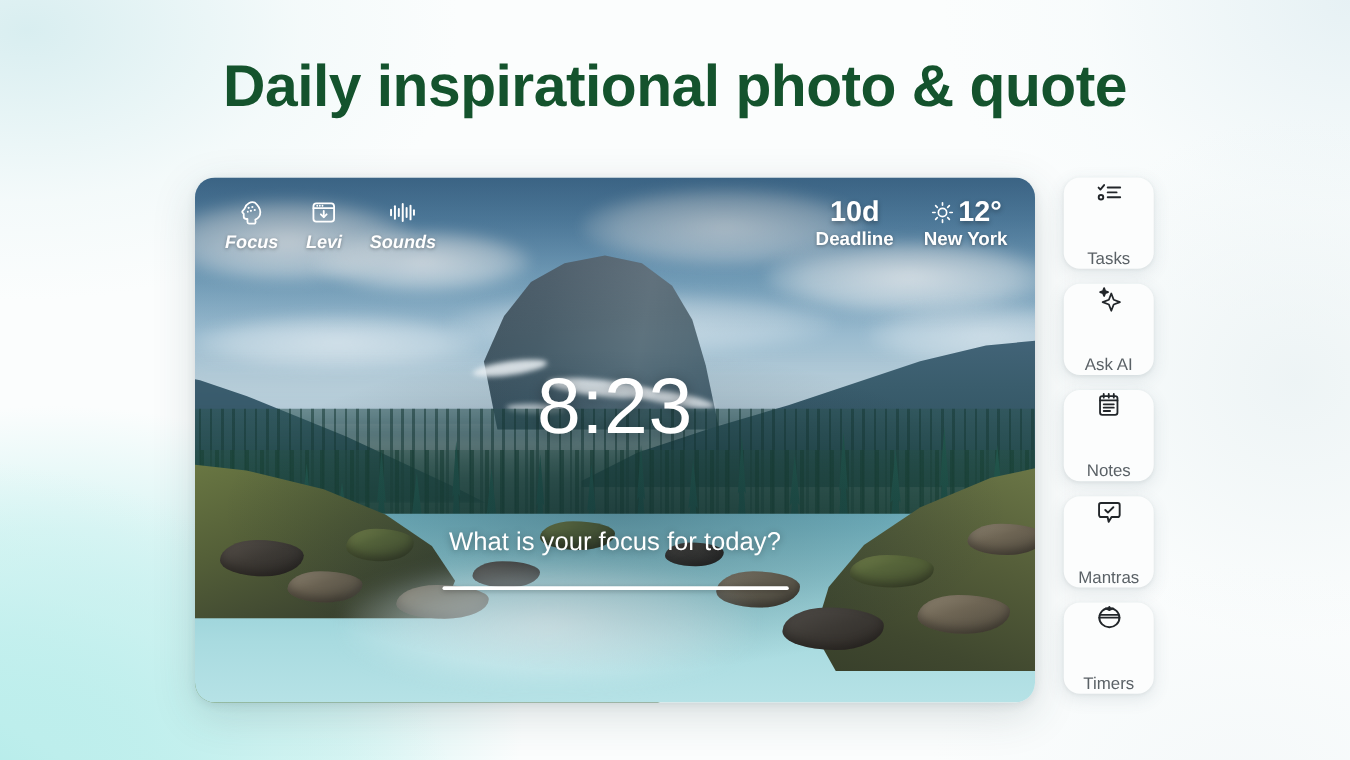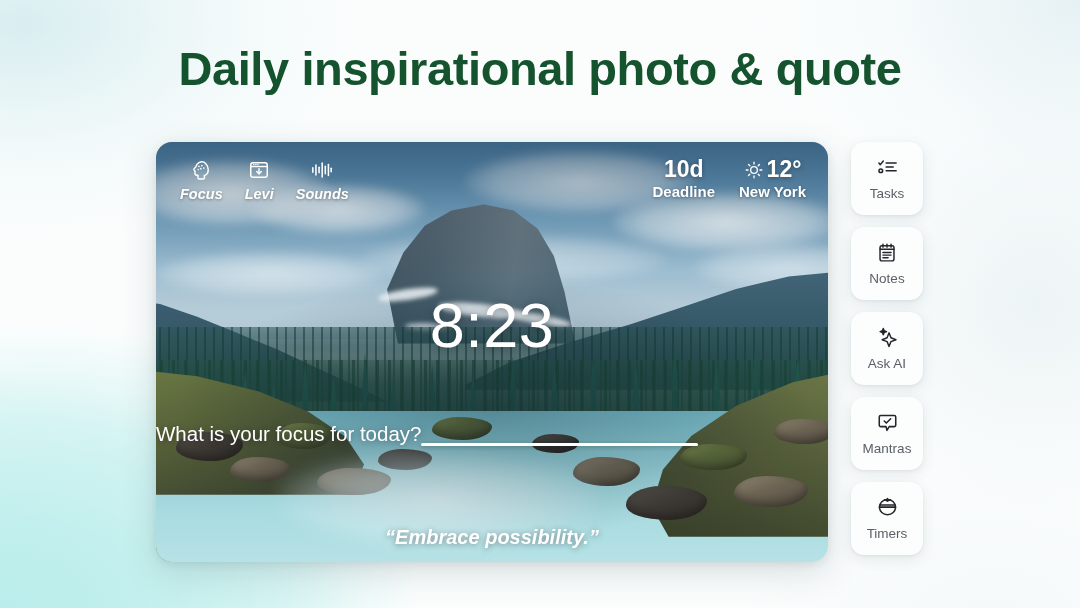--- a/index.html
+++ b/index.html
@@ -254,21 +254,21 @@
     font-size: 63px; font-weight: 400; line-height: 70px; letter-spacing: 0.5px;
     text-shadow: 0 2px 10px rgba(0,0,0,0.30);
   }
   #greeting {
     font-size: 23px; font-weight: 400; line-height: 30px; margin-top: 4px;
     text-shadow: 0 1px 6px rgba(0,0,0,0.35);
   }
 
   #focus-block {
     position: absolute; left: 0; top: 278px; width: 100%;
-    display: flex; flex-direction: row; align-items: center;
+    display: flex; flex-direction: column; align-items: center;
   }
   #focus-prompt {
     font-size: 20.5px; font-weight: 400; line-height: 27px;
     text-shadow: 0 1px 6px rgba(0,0,0,0.35);
   }
   #focus-input-line {
     margin-top: 22px; width: 277px; height: 2.5px;
     background: #fff; border-radius: 2px;
     box-shadow: 0 1px 4px rgba(0,0,0,0.25);
     cursor: text;
@@ -284,21 +284,21 @@
   
   #sidebar {
     position: absolute; left: 851px; top: 142px;
     width: 72px;
     display: flex; flex-direction: column; gap: 12px;
   }
   .side-card {
     width: 72px; height: 73px;
     background: #fcfdfd;
     border-radius: 13px;
-    display: flex; flex-direction: column; align-items: center; justify-content: center;
+    display: flex; flex-direction: column; align-items: center; justify-content: space-between;
     gap: 5px;
     box-shadow: 0 4px 14px rgba(60,85,95,0.12), 0 1px 3px rgba(60,85,95,0.08);
     cursor: pointer;
   }
   .side-card .si { height: 24px; display: flex; align-items: center; justify-content: center; }
   .side-card .sl2 {
     font-size: 13.5px; font-weight: 400; color: #5a6166; line-height: 17px;
   }
 
   svg { display: block; }
@@ -461,21 +461,20 @@
 
       <div id="clock-block">
         <div id="clock">8:23</div>
       </div>
 
       <div id="focus-block">
         <div id="focus-prompt">What is your focus for today?</div>
         <div id="focus-input-line"></div>
       </div>
 
-      <div id="quote">“Embrace possibility.”</div>
 
     </div>
   </div>
 
   <div id="sidebar">
 
     <div class="side-card">
       <span class="si">
         <svg width="23" height="23" viewBox="0 0 24 24" fill="none" stroke="#22262a" stroke-width="1.6" stroke-linecap="round" stroke-linejoin="round">
           <path d="M3 7.4 4.5 9 7.6 5.3"></path>
@@ -483,38 +482,38 @@
           <circle cx="5" cy="15.4" r="1.9"></circle>
           <path d="M10.6 15.4H21"></path>
           <path d="M10.6 11.4H18"></path>
         </svg>
       </span>
       <span class="sl2">Tasks</span>
     </div>
 
     <div class="side-card">
       <span class="si">
+        <svg width="23" height="23" viewBox="0 0 24 24" fill="none" stroke="#22262a" stroke-width="1.5" stroke-linejoin="round">
+          <path d="M13.6 7.1 15.6 12.3 20.8 14.3 15.6 16.3 13.6 21.5 11.6 16.3 6.4 14.3 11.6 12.3Z"></path>
+          <path d="M7.6 2.6 8.5 5.0 10.9 5.9 8.5 6.8 7.6 9.2 6.7 6.8 4.3 5.9 6.7 5.0Z" fill="#22262a"></path>
+        </svg>
+      </span>
+      <span class="sl2">Ask AI</span>
+    </div>
+
+    <div class="side-card">
+      <span class="si">
         <svg width="22" height="22" viewBox="0 0 24 24" fill="none" stroke="#22262a" stroke-width="1.6" stroke-linecap="round" stroke-linejoin="round">
           <rect x="4.4" y="4.2" width="15.2" height="16.4" rx="2"></rect>
           <path d="M4.4 8h15.2"></path>
           <path d="M7.6 2.4v3.2M12 2.4v3.2M16.4 2.4v3.2"></path>
           <path d="M7.6 11.4h8.8M7.6 14.3h8.8M7.6 17.2h5.6"></path>
         </svg>
       </span>
       <span class="sl2">Notes</span>
-    </div>
-
-    <div class="side-card">
-      <span class="si">
-        <svg width="23" height="23" viewBox="0 0 24 24" fill="none" stroke="#22262a" stroke-width="1.5" stroke-linejoin="round">
-          <path d="M13.6 7.1 15.6 12.3 20.8 14.3 15.6 16.3 13.6 21.5 11.6 16.3 6.4 14.3 11.6 12.3Z"></path>
-          <path d="M7.6 2.6 8.5 5.0 10.9 5.9 8.5 6.8 7.6 9.2 6.7 6.8 4.3 5.9 6.7 5.0Z" fill="#22262a"></path>
-        </svg>
-      </span>
-      <span class="sl2">Ask AI</span>
     </div>
 
     <div class="side-card">
       <span class="si">
         <svg width="23" height="23" viewBox="0 0 24 24" fill="none" stroke="#22262a" stroke-width="1.6" stroke-linecap="round" stroke-linejoin="round">
           <path d="M5 4.6h14a1.6 1.6 0 0 1 1.6 1.6v8.5a1.6 1.6 0 0 1-1.6 1.6h-5.2l-2.4 4-0.9-4H5a1.6 1.6 0 0 1-1.6-1.6V6.2A1.6 1.6 0 0 1 5 4.6Z"></path>
           <path d="M8.6 10.4 10.8 12.6 15.3 8.1"></path>
         </svg>
       </span>
       <span class="sl2">Mantras</span>

